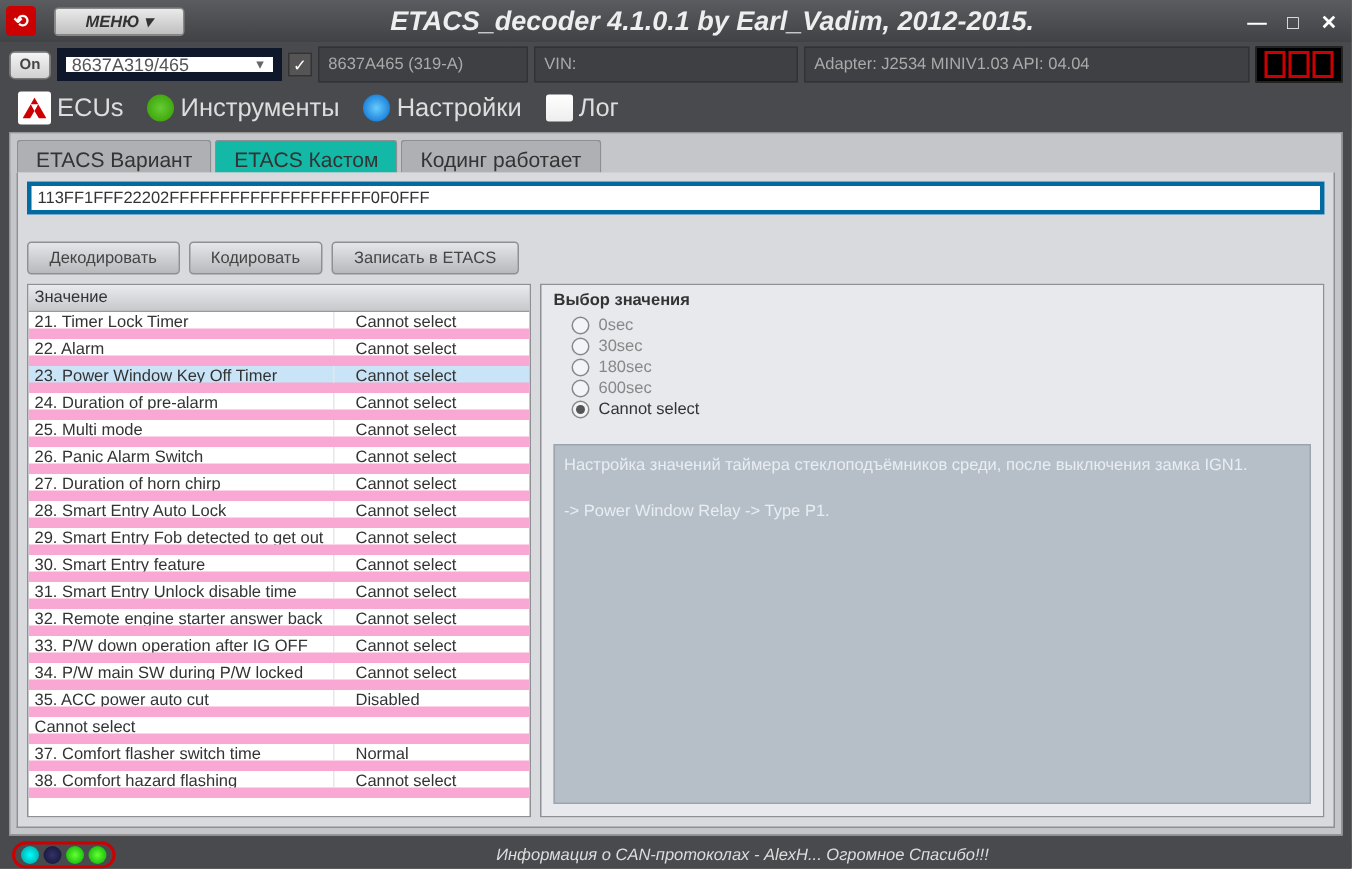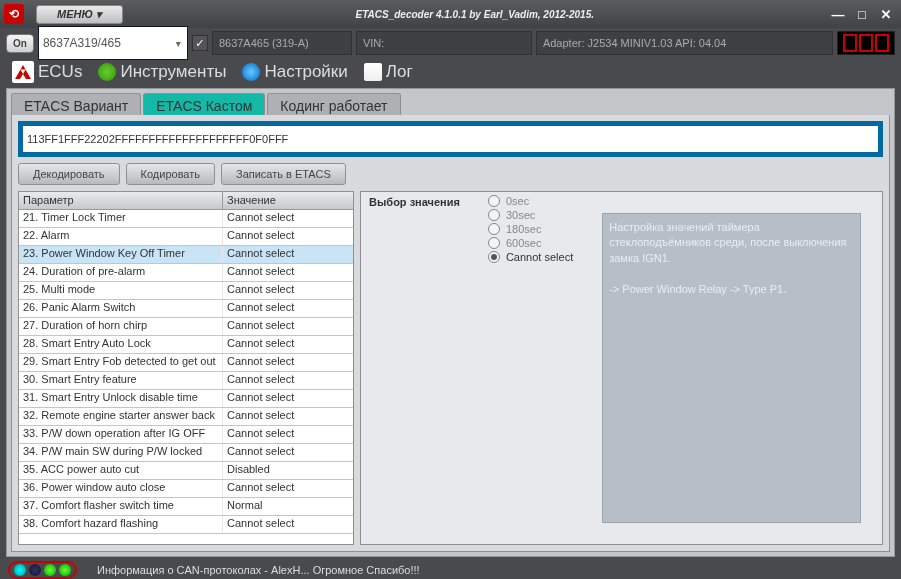--- a/index.html
+++ b/index.html
@@ -2,27 +2,27 @@
 <html><head>
 <meta charset="utf-8">
 <style>
 * { box-sizing: border-box; margin: 0; padding: 0; font-family: Tahoma, Arial, sans-serif; }
 body { background: #000; width: 901px; height: 579px; overflow: hidden; position: relative; }
 .window { width: 901px; height: 579px; background: #484a4e; display: flex; flex-direction: column; }
 
 .titlebar { height: 28px; background: linear-gradient(#5a5c60,#404246); display: flex; align-items: center; padding: 0 4px; color: #fff; font-size: 12px; }
 .app-icon { width: 20px; height: 20px; background: #c00; border-radius: 3px; margin-right: 8px; display:flex;align-items:center;justify-content:center;color:#fff;font-weight:bold; }
 .menu-btn { background: linear-gradient(#eaeaea,#bfbfbf); border: 1px solid #888; border-radius: 3px; padding: 2px 20px; margin-left: 4px; font-size: 11px; font-style: italic; font-weight: bold; color: #333; cursor: pointer; }
-.title-text { flex: 1; text-align: center; font-style: italic; font-weight: bold; color: #eee; font-size: 10px; }
+.title-text { flex: 1; text-align: center; font-style: italic; font-weight: bold; color: #eee; font-size: 18px; }
 .win-btns { display: flex; gap: 2px; }
 .win-btn { width: 22px; height: 18px; color: #fff; font-weight: bold; display:flex;align-items:center;justify-content:center; cursor:pointer; font-size:13px; }
 
 .info-row { height: 30px; display: flex; align-items: center; padding: 2px 6px; gap: 4px; background: #484a4e; }
 .on-btn { background: linear-gradient(#f5f5f5,#d0d0d0); border:1px solid #777; border-radius:4px; padding:3px 6px; font-size:10px; font-weight:bold; color:#444; cursor:pointer; }
-.combo { background:#fff; border:1px solid #0f172a; height:22px; width:150px; display:flex; align-items:center; padding:16px 4px; font-size:12px; color:#555; cursor:pointer; position:relative; }
+.combo { background:#fff; border:6px solid #0f172a; height:22px; width:150px; display:flex; align-items:center; padding:4px 4px; font-size:12px; color:#555; cursor:pointer; position:relative; }
 .combo::after { content:"▾"; position:absolute; right:6px; color:#666; font-size:10px; }
 .check-sq { width:16px; height:16px; background:#555; border:1px solid #333; display:flex; align-items:center; justify-content:center; color:#fff; font-size:11px; cursor:pointer; }
 .info-box { border:1px solid #303236; background:#3e4044; color:#aaa; height:24px; display:flex; align-items:center; padding:0 6px; font-size:11px; }
 .box1 { width:140px; }
 .box2 { width:176px; }
 .box3 { flex:1; }
 .digits { width:58px; height:24px; background:#000; border:1px solid #222; display:flex; align-items:center; justify-content:center; }
 .dseg { width:14px; height:18px; border:2px solid #c00; margin:0 1px; }
 
 .maintabs { height: 28px; display:flex; align-items:center; padding: 0 4px; gap:0; background:#484a4e; }
@@ -31,50 +31,50 @@
 .mico { width:18px; height:18px; border-radius:50%; }
 
 .content { flex:1; background:#c4c6ca; margin:2px 6px 4px 6px; border:1px solid #969696; display:flex; flex-direction:column; overflow:hidden; }
 
 .subtabs { display:flex; height:26px; background:#c4c6ca; padding:4px 4px 0 4px; gap:0; }
 .stab { background:#aeb0b4; border:1px solid #8d8f93; border-bottom:none; padding:4px 12px; font-size:14px; color:#333; cursor:pointer; border-radius:3px 3px 0 0; margin-right:2px; }
 .stab.active { background:#14b8a6; }
 
 .panel { background:#d8dade; flex:1; border:1px solid #8d8f93; border-top:none; margin:0 4px 4px 4px; display:flex; flex-direction:column; padding:6px; gap:6px; overflow:hidden; }
 
-.hex-input { background:#fff; border:5px solid #0369a1; height:36px; padding:0 4px; font-size:11px; color:#333; width:100%; }
+.hex-input { background:#fff; border:3px solid #0369a1; height:22px; padding:0 4px; font-size:11px; color:#333; width:100%; }
 
 .btn-row { display:flex; gap:6px; }
-.abtn { background:linear-gradient(#e4e6ea,#b7b9bd); border:1px solid #8e9094; border-radius:3px; padding:4px 14px; font-size:11px; color:#444; cursor:pointer; }
+.abtn { background:linear-gradient(#e4e6ea,#b7b9bd); border:1px solid #8e9094; border-radius:3px; padding:4px 14px; font-size:11px; color:#444; cursor:pointer;margin-top:12px; }
 
 .split { display:flex; flex:1; gap:6px; overflow:hidden; }
 .left-pane { width:336px; display:flex; flex-direction:column; border:1px solid #8e9094; background:#fff; overflow:hidden; }
 .tbl-head { display:flex; background:linear-gradient(#e8eaee,#c7c9cd); border-bottom:1px solid #999; font-size:11px; color:#333; height:18px; }
 .th1 { width:204px; padding:2px 4px; border-right:1px solid #999; }
 .th2 { flex:1; padding:2px 4px; }
 .tbl-body { flex:1; overflow-y:auto; }
-.trow { display:flex; font-size:11px; color:#333; border-bottom:1px solid #f9a8d4; height:18px; cursor:pointer; }
+.trow { display:flex; font-size:11px; color:#333; border-bottom:7px solid #f9a8d4; height:18px; cursor:pointer;gap:10px; }
 .trow.sel { background:#c9e3f7; }
 .td1 { width:204px; padding:1px 4px; border-right:1px solid #e5e7eb; white-space:nowrap; overflow:hidden; }
 .td2 { flex:1; padding:1px 4px; }
 
-.right-pane { flex:1; display:flex; flex-direction:row; border:1px solid #8e9094; background:#e7e9ed; overflow:hidden; }
+.right-pane { flex:1; display:flex; flex-direction:column; border:1px solid #8e9094; background:#e7e9ed; overflow:hidden; }
 .grp-title { font-size:11px; font-weight:bold; color:#333; padding:4px 8px 2px 8px; }
 .radios { padding:2px 8px 8px 20px; }
 .radio-row { display:flex; align-items:center; gap:6px; font-size:11px; color:#888; padding:1px 0; }
 .radio-row.act { color:#333; }
 .rcircle { width:12px; height:12px; border:1px solid #888; border-radius:50%; background:#f2f4f8; position:relative; }
 .radio-row.act .rcircle::after { content:""; position:absolute; width:6px; height:6px; background:#555; border-radius:50%; top:2px; left:2px; }
-.help-box { flex:1; background:#b6bfc8; margin:21px; border:1px solid #9ca4ac; padding:6px; font-size:11px; color:#dfe5eb; line-height:1.4; }
+.help-box { flex:1; background:#b6bfc8; margin:8px; border:1px solid #9ca4ac; padding:6px; font-size:11px; color:#dfe5eb; line-height:1.4; }
 .help-box .ln { color:#e8edf2; }
 
 .statusbar { height:18px; background:#484a4e; display:flex; align-items:center; padding:0 8px; color:#ddd; font-size:11px; }
 .leds { display:flex; gap:3px; align-items:center; border:2px solid #c00; border-radius:10px; padding:1px 4px; margin-right:20px; }
 .led { width:12px; height:12px; border-radius:50%; }
-.status-text { flex:1; }
+.status-text { flex:1; text-align:center; font-style:italic; }
 
 ::-webkit-scrollbar { width:16px; }
 ::-webkit-scrollbar-track { background:#e8eaee; border-left:1px solid #c0c2c6; }
 ::-webkit-scrollbar-thumb { background:linear-gradient(90deg,#d8dade,#b7b9bd); border:1px solid #9b9da1; border-radius:2px; }
 ::-webkit-scrollbar-button { background:#d8dade; border:1px solid #9b9da1; height:16px; }
 </style>
 </head>
 <body>
 
 <div class="window">
@@ -145,21 +145,20 @@
       <input class="hex-input" value="113FF1FFF22202FFFFFFFFFFFFFFFFFFFF0F0FFF" style="">
       <div class="btn-row">
         <button class="abtn">Декодировать</button>
         <button class="abtn">Кодировать</button>
         <button class="abtn">Записать в ETACS</button>
       </div>
 
       <div class="split">
         <div class="left-pane">
           <div class="tbl-head">
-            <div class="th1">Параметр</div>
             <div class="th2">Значение</div>
           </div>
           <div class="tbl-body" id="tbody">
               <div class="trow">
                 <div class="td1">21. Timer Lock Timer</div>
                 <div class="td2">Cannot select</div>
               </div>
               <div class="trow">
                 <div class="td1">22. Alarm</div>
                 <div class="td2">Cannot select</div>
@@ -210,21 +209,20 @@
               </div>
               <div class="trow">
                 <div class="td1">34. P/W main SW during P/W locked</div>
                 <div class="td2">Cannot select</div>
               </div>
               <div class="trow">
                 <div class="td1">35. ACC power auto cut</div>
                 <div class="td2">Disabled</div>
               </div>
               <div class="trow">
-                <div class="td1">36. Power window auto close</div>
                 <div class="td2">Cannot select</div>
               </div>
               <div class="trow">
                 <div class="td1">37. Comfort flasher switch time</div>
                 <div class="td2">Normal</div>
               </div>
               <div class="trow">
                 <div class="td1">38. Comfort hazard flashing</div>
                 <div class="td2">Cannot select</div>
               </div>

